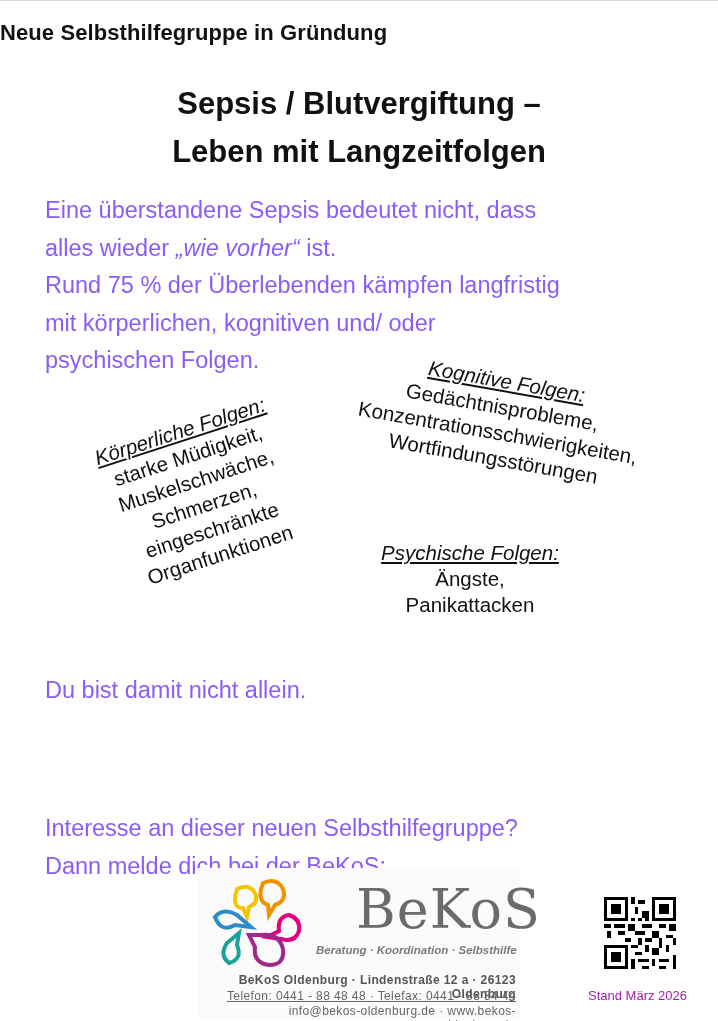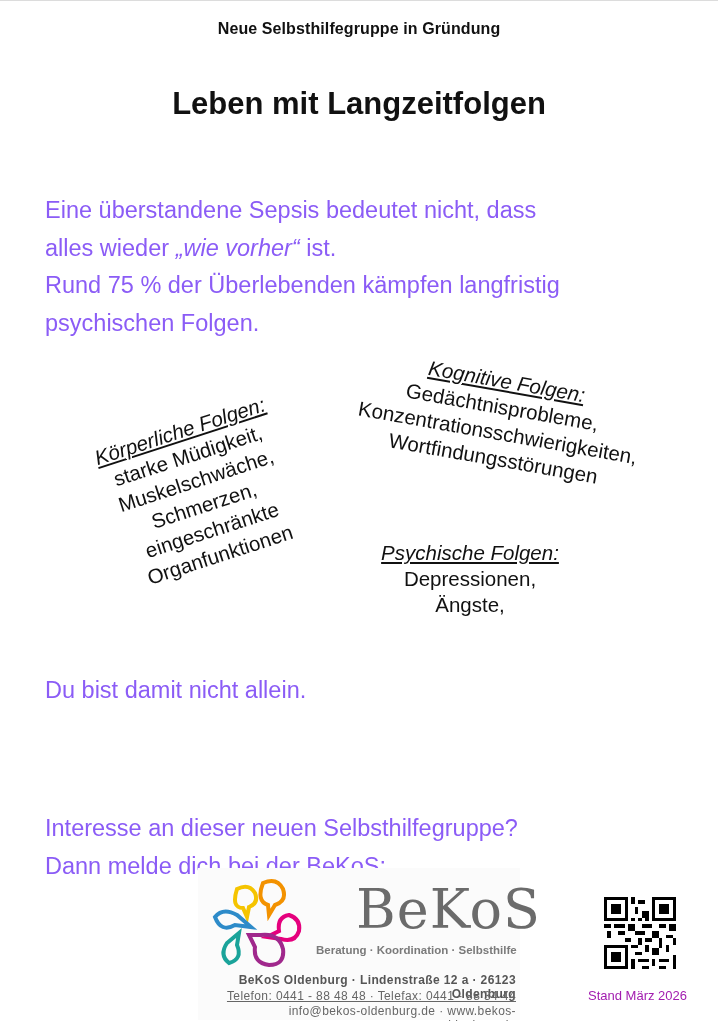--- a/index.html
+++ b/index.html
@@ -1,55 +1,57 @@
 <!DOCTYPE html>
 <html><head>
 <meta charset="utf-8">
 <style>
   html, body { margin:0; padding:0; background:#ffffff; }
   body { width:718px; height:1021px; position:relative; overflow:hidden; color:#111; font-family:"Liberation Sans", sans-serif; }
   .topline { position:absolute; left:0; top:0; width:718px; height:1px; background:#dcdcdc; }
   .abs { position:absolute; }
-  .subtitle { left:0; width:718px; top:20px; text-align:center; font-weight:bold; font-size:16px; letter-spacing:0.1px; }
+  .subtitle { left:0; width:718px; top:20px; font-weight:bold; font-size:22px; letter-spacing:0.1px; }
   .title { left:0; width:718px; top:80px; text-align:center; font-weight:bold; font-size:31px; line-height:48px; }
   .body-text { left:45px; font-size:23.5px; line-height:37.5px; color:#8b5cf6; }
   .intro { top:192px; width:660px; }
   .intro em { font-style:italic; }
   .block { text-align:center; font-size:20.5px; line-height:26px; color:#111; }
   .block .head { font-style:italic; text-decoration:underline; }
   .koerper { left:50px; top:415px; width:300px; transform:rotate(-18deg); transform-origin:center; }
   .kogn { left:320px; top:368px; width:360px; transform:rotate(10deg); transform-origin:center; }
   .psych { left:340px; top:540px; width:260px; }
   .closing1 { top:672px; }
   .closing2 { top:722px; }
   .closing3 { top:810px; }
   .logo-box { left:198px; top:868px; width:322px; height:152px; background:#fbfbfb; }
   .bekos-word { left:310px; top:878px; font-family:"DejaVu Serif", serif; font-size:54px; color:#6b6b6b; letter-spacing:1px;margin-left:46px; }
-  .bekos-tag { left:316px; top:944px; font-size:11.5px; font-weight:bold; color:#7a7a7a; }
+  .bekos-tag { left:316px; top:944px; font-size:11.5px; font-style:italic; font-weight:bold; color:#7a7a7a; }
   .addr { left:216px; width:300px; font-size:12px; color:#666; letter-spacing:0.4px;text-align:right; }
   .addr1 { top:973px; font-weight:bold; color:#555; }
   .addr2 { top:989px;text-decoration:underline; }
   .addr3 { top:1004px; }
   .qr { left:604px; top:897px; width:72px; height:72px; }
   .stand { left:588px; top:988px; font-size:13px; color:#a21caf; }
 </style>
 </head>
 <body>
 
 <div class="topline"></div>
 
 <div class="abs subtitle">Neue Selbsthilfegruppe in Gründung</div>
 <div class="abs title">
+  <div>Sepsis / Blutvergiftung –</div>
   <div>Leben mit Langzeitfolgen</div>
 </div>
 
 <div class="abs body-text intro">
   <div>Eine überstandene Sepsis bedeutet nicht, dass</div>
   <div><span>alles wieder </span><em>„wie vorher“</em><span> ist.</span></div>
   <div>Rund 75 % der Überlebenden kämpfen langfristig</div>
+  <div>mit körperlichen, kognitiven und/ oder</div>
   <div>psychischen Folgen.</div>
 </div>
 
 <div class="abs block koerper">
   <div class="head">Körperliche Folgen:</div>
   <div>starke Müdigkeit,</div>
   <div>Muskelschwäche,</div>
   <div>Schmerzen,</div>
   <div>eingeschränkte</div>
   <div>Organfunktionen</div>
@@ -57,22 +59,22 @@
 
 <div class="abs block kogn">
   <div class="head">Kognitive Folgen:</div>
   <div>Gedächtnisprobleme,</div>
   <div>Konzentrationsschwierigkeiten,</div>
   <div>Wortfindungsstörungen</div>
 </div>
 
 <div class="abs block psych">
   <div class="head">Psychische Folgen:</div>
-  <div>Depressionen,</div>
   <div>Ängste,</div>
+  <div>Panikattacken</div>
 </div>
 
 <div class="abs body-text closing1">Du bist damit nicht allein.</div>
 <div class="abs body-text closing2">
 </div>
 <div class="abs body-text closing3">
   <div>Interesse an dieser neuen Selbsthilfegruppe?</div>
   <div>Dann melde dich bei der BeKoS:</div>
 </div>
 

